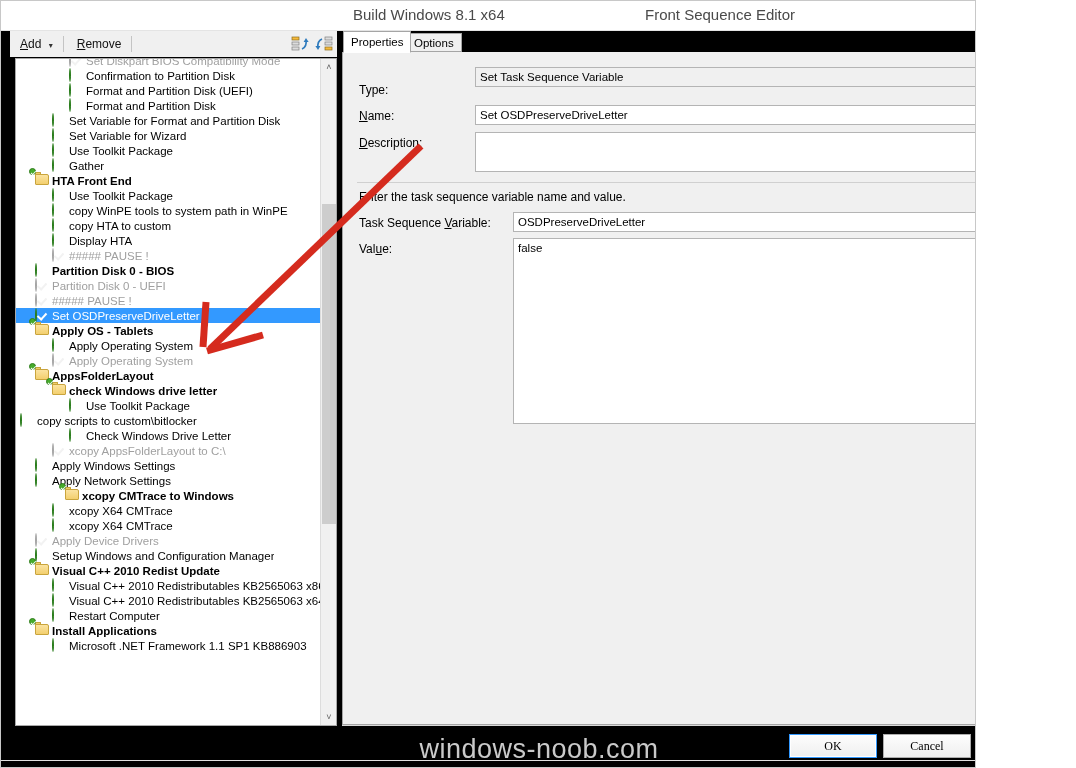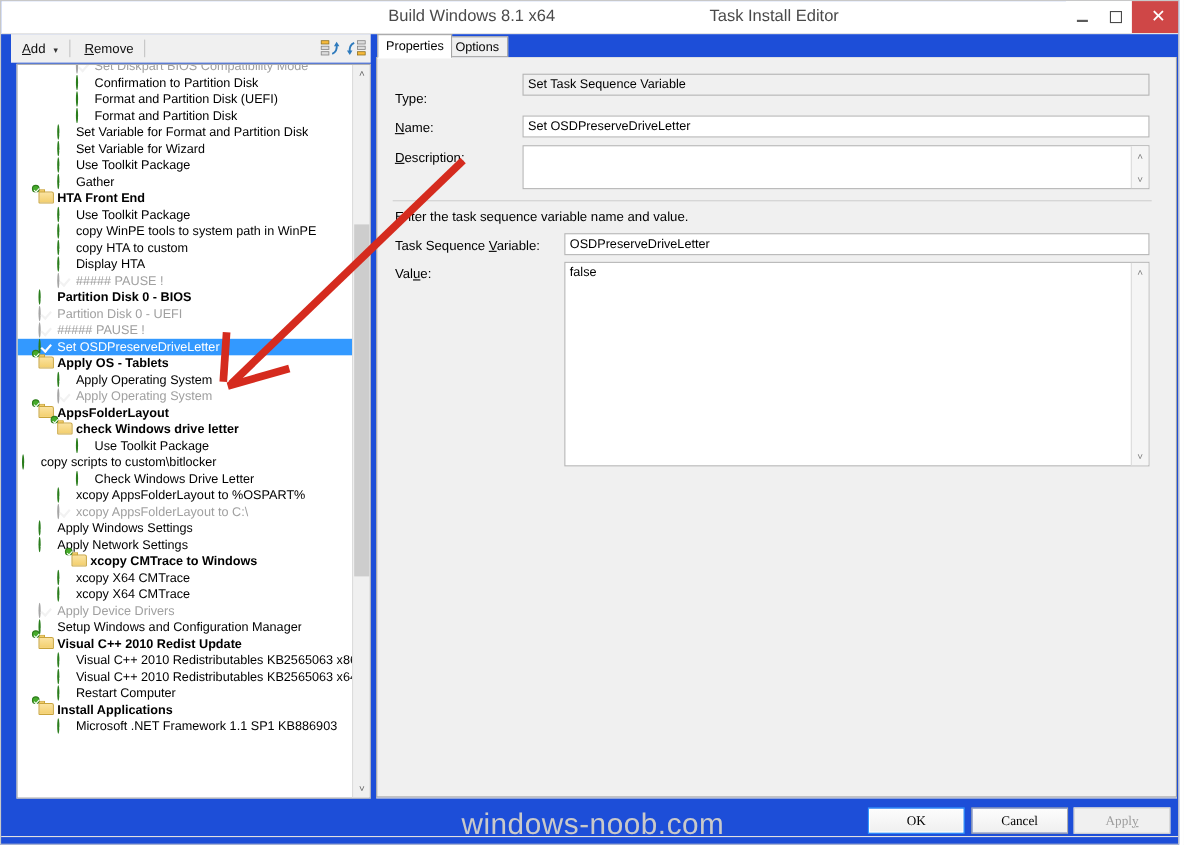--- a/index.html
+++ b/index.html
@@ -4,22 +4,22 @@
 <style>
   html, body {
     margin: 0; padding: 0;
     width: 1076px; height: 768px;
     background: #ffffff;
     font-family: "Liberation Sans", sans-serif;
     overflow: hidden;
   }
   #app {
     position: relative;
-    width: 1072px; height: 768px;
-    background: #1d4ed8;
+    width: 976px; height: 768px;
+    background: #000000;
     box-sizing: border-box;
     border: 1px solid #c8c8c8;
     overflow: hidden;
   }
 
   
   .titlebar {
     position: absolute; left: 0; top: 0;
     width: 1076px; height: 29px;
     background: #ffffff;
@@ -325,21 +325,21 @@
     pointer-events: none;
   }
 </style>
 </head>
 <body>
 
 <div id="app">
 
   <div class="titlebar">
     <div class="title-seg title-doc">Build Windows 8.1 x64</div>
-    <div class="title-seg title-app">Task Install Editor</div>
+    <div class="title-seg title-app">Front Sequence Editor</div>
     <div class="winbtns">
       <div class="winbtn">
         <span class="gl-min"></span>
       </div>
       <div class="winbtn">
         <span class="gl-max"></span>
       </div>
       <div class="winbtn close">
         <span class="gl-close">✕</span>
       </div>
@@ -474,24 +474,20 @@
             <span class="lbl">Use Toolkit Package</span>
           </div>
           <div class="trow" style="">
             <span class="ticon"><span class="ic-check"></span></span>
             <span class="lbl">copy scripts to custom\bitlocker</span>
           </div>
           <div class="trow" style="padding-left: 53px;">
             <span class="ticon"><span class="ic-check"></span></span>
             <span class="lbl">Check Windows Drive Letter</span>
           </div>
-          <div class="trow" style="padding-left: 36px;">
-            <span class="ticon"><span class="ic-check"></span></span>
-            <span class="lbl">xcopy AppsFolderLayout to %OSPART%</span>
-          </div>
           <div class="trow disabled" style="padding-left: 36px;">
             <span class="ticon"><span class="ic-grey"></span></span>
             <span class="lbl">xcopy AppsFolderLayout to C:\</span>
           </div>
           <div class="trow" style="padding-left: 19px;">
             <span class="ticon"><span class="ic-check"></span></span>
             <span class="lbl">Apply Windows Settings</span>
           </div>
           <div class="trow" style="padding-left: 19px;">
             <span class="ticon"><span class="ic-check"></span></span>

